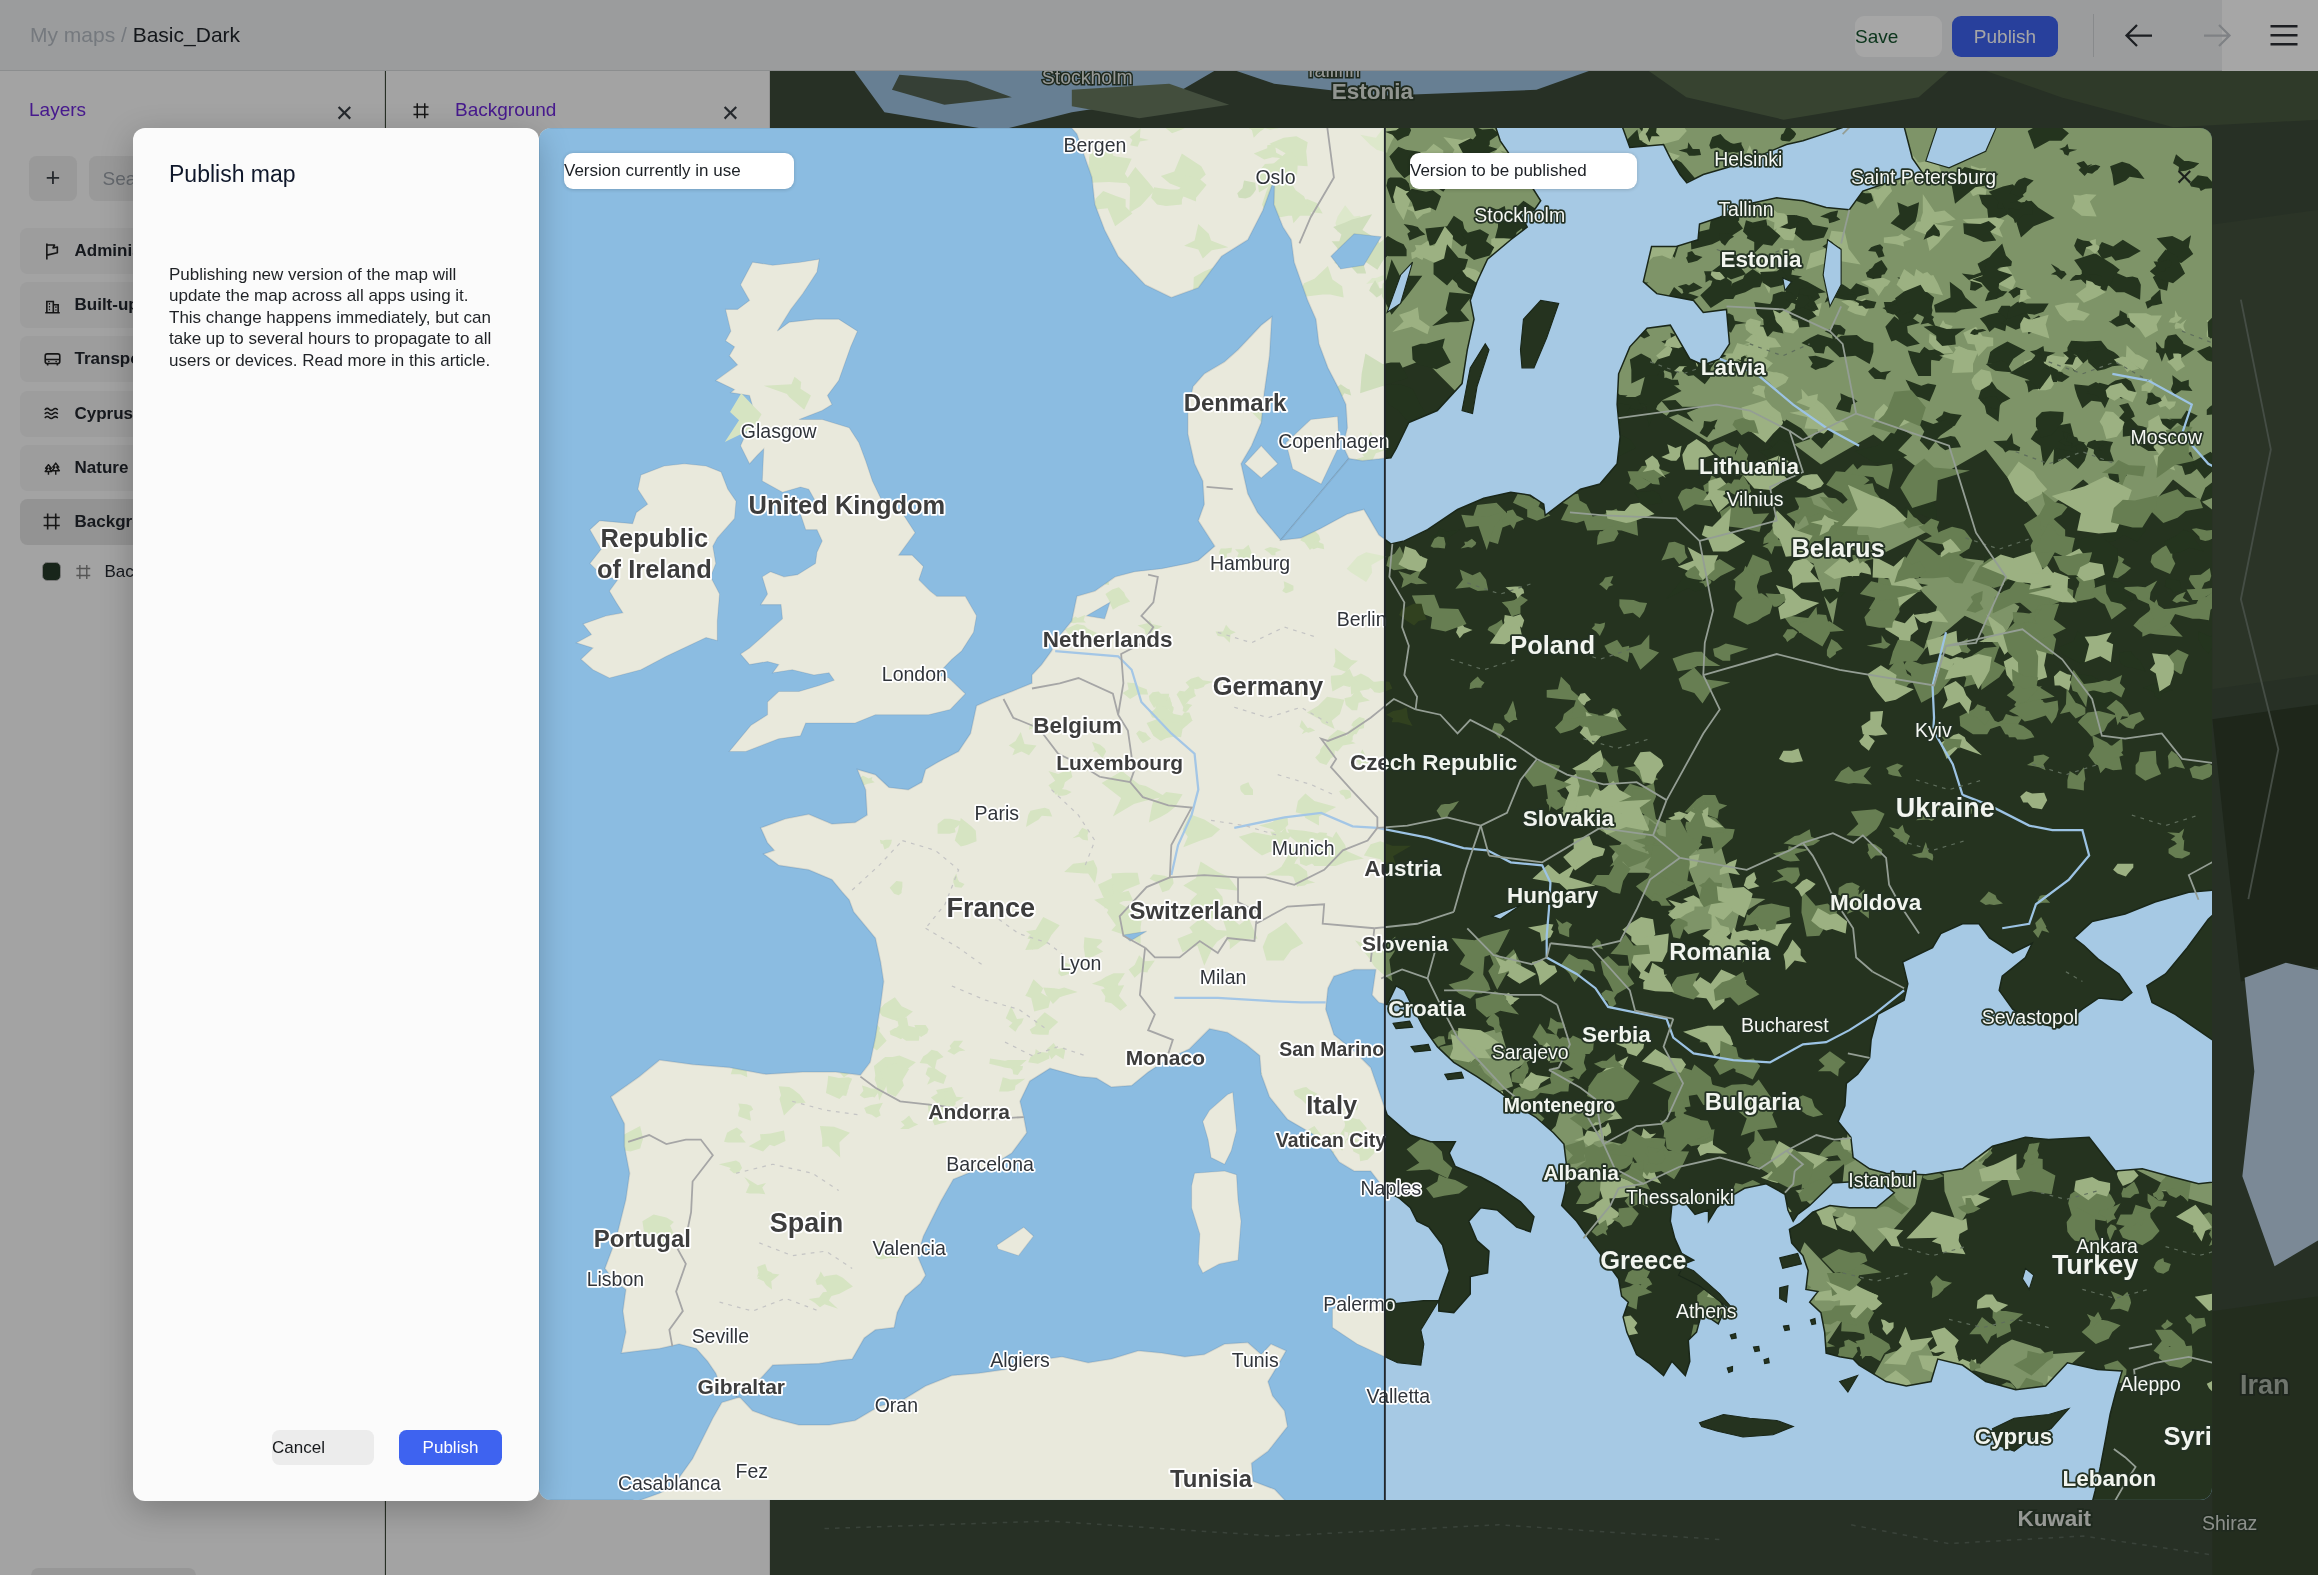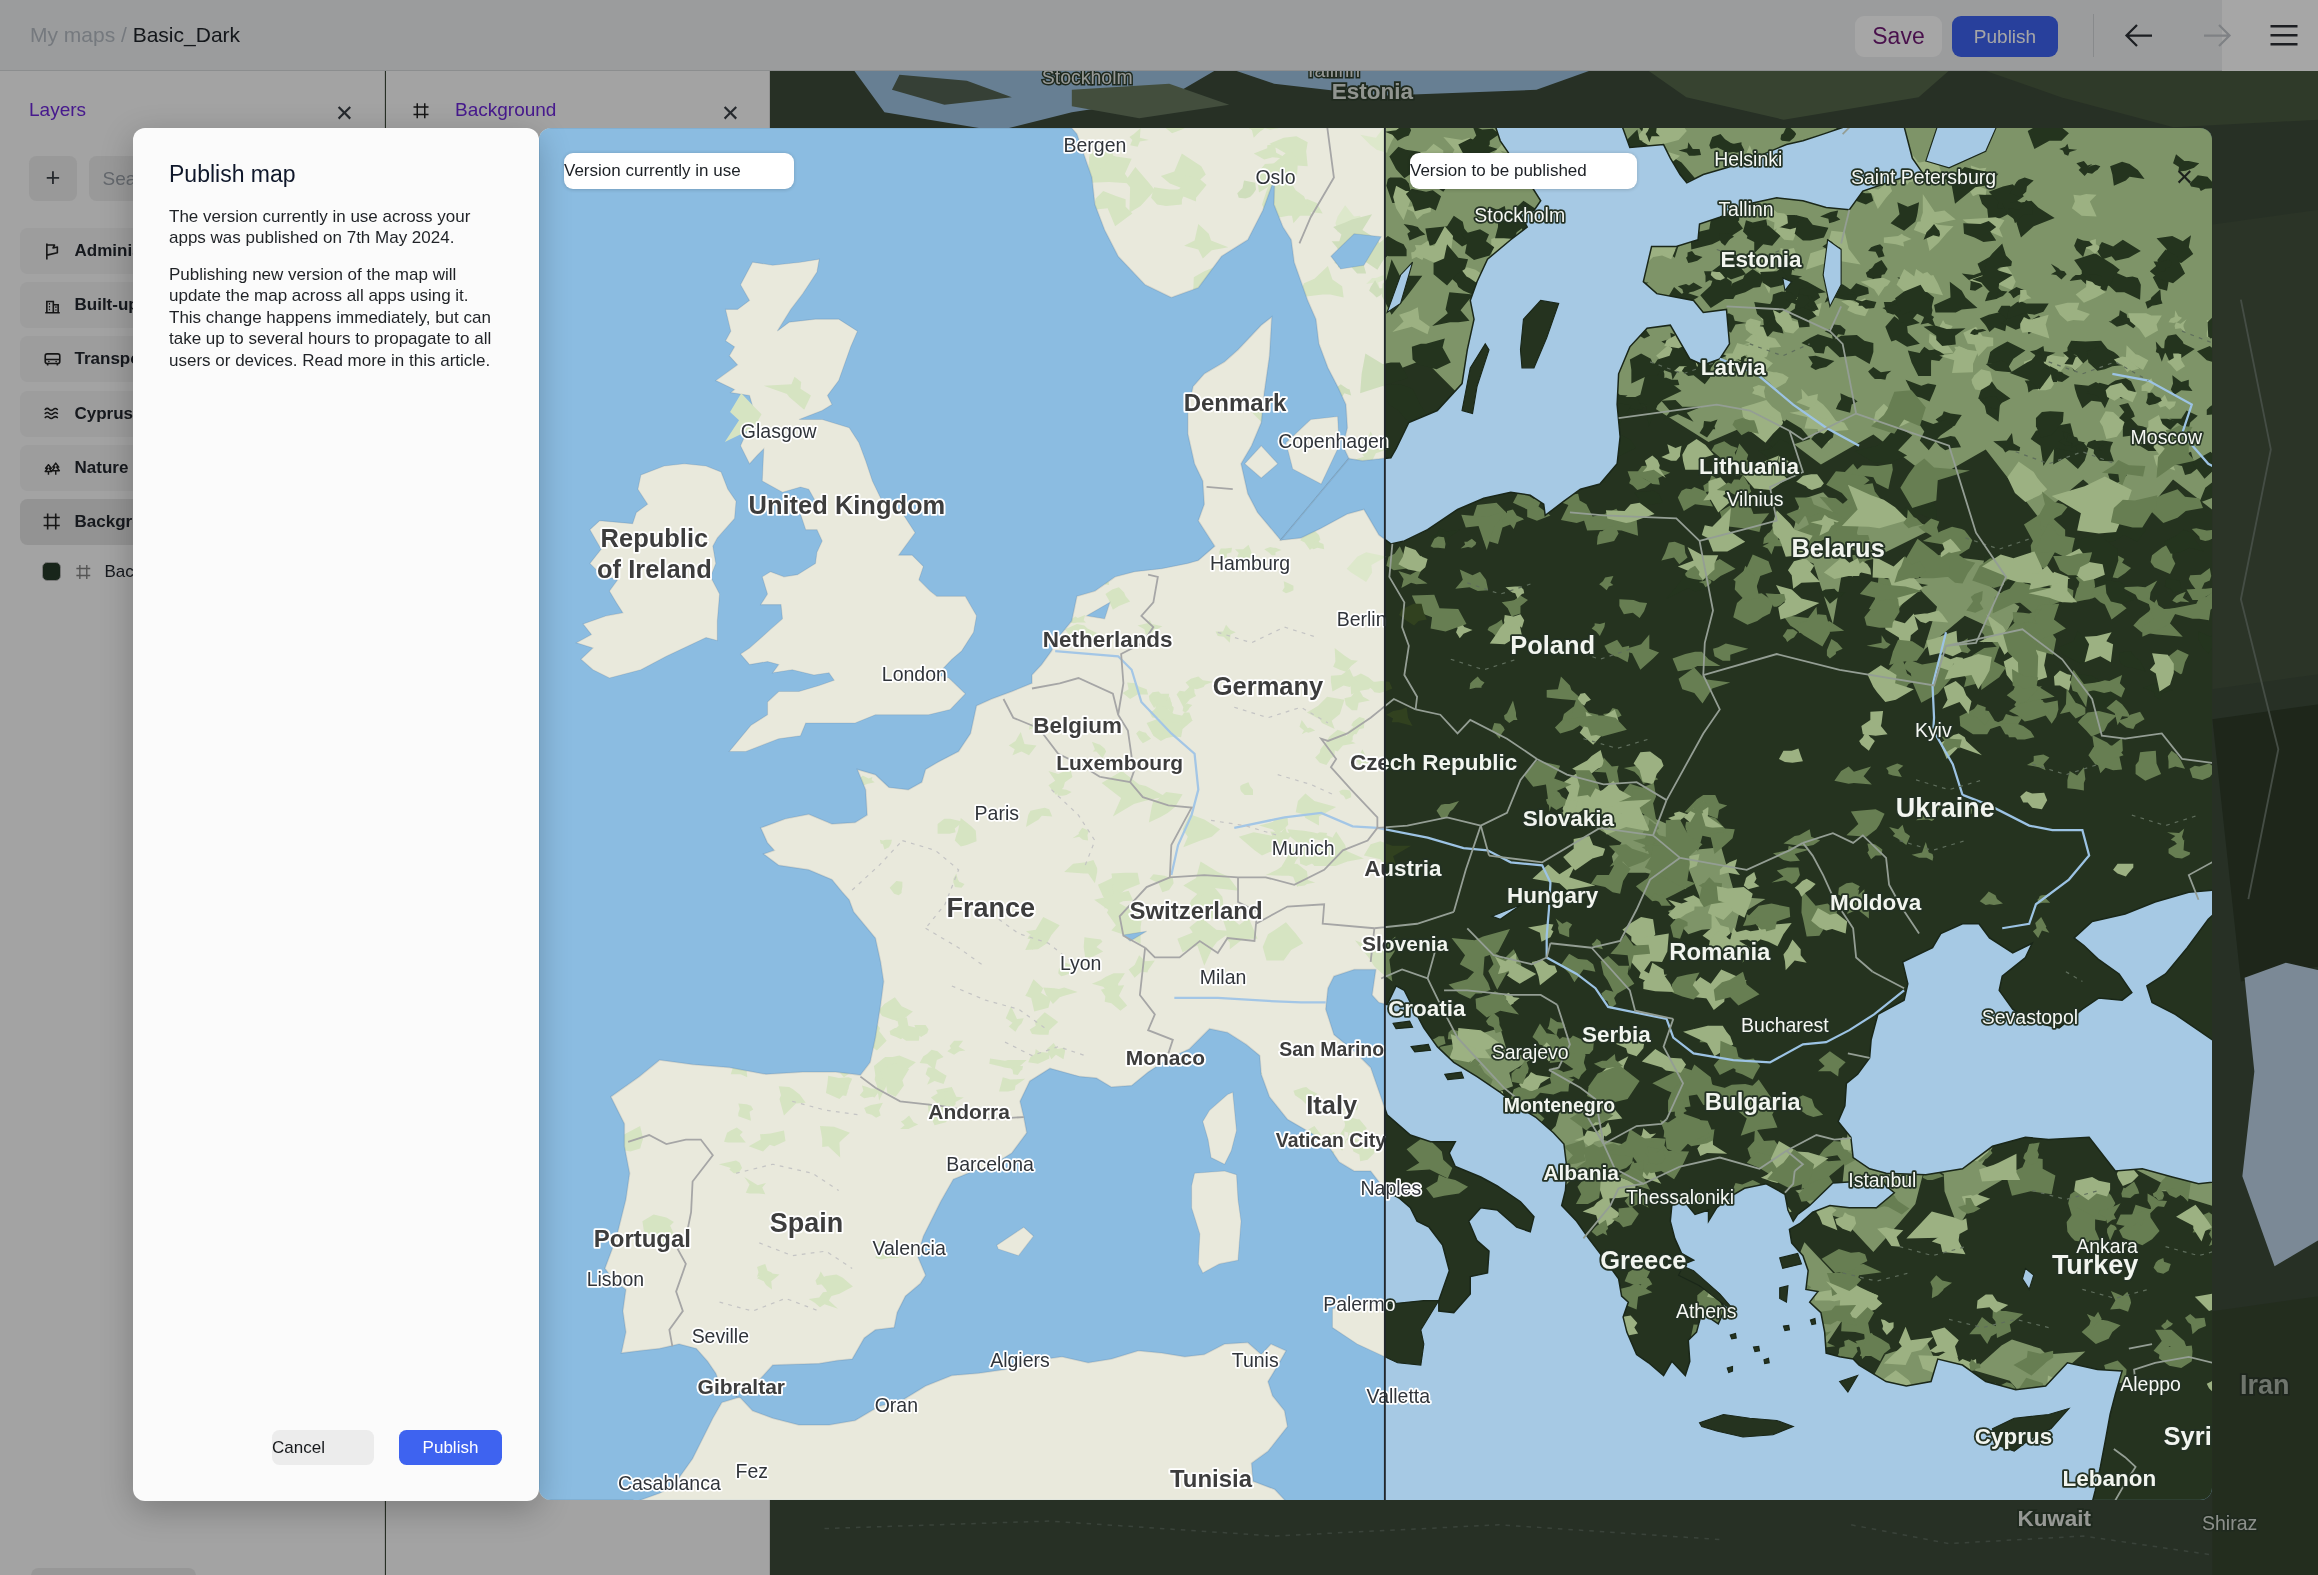--- a/index.html
+++ b/index.html
@@ -1,18 +1,18 @@
 <!DOCTYPE html>
 <html style="font-size:12px"><head><meta charset="utf-8"><style>
 *{margin:0;padding:0;box-sizing:border-box}
 html,body{width:2319px;height:1575px;overflow:hidden;font-family:"Liberation Sans",sans-serif;background:#fff;position:relative}
 .topbar{position:absolute;left:0;top:0;width:2222px;height:71px;background:#eef0f1;border-bottom:0.7px solid #d8dadc;z-index:1}
 .crumb{position:absolute;left:30px;top:22.5px;font-size:21px;color:#20242a}
 .crumb .g{color:#b4bac2}
-.btn-save{position:absolute;left:1855px;top:15.7px;width:87px;height:41px;background:#fff;border-radius:9px;font-size:23px;color:#701a75;text-align:center;line-height:41px}
+.btn-save{position:absolute;left:1855px;top:15.7px;width:87px;height:41px;background:#fff;border-radius:9px;font-size:19px;color:#14532d;line-height:41px}
 .btn-pub{position:absolute;left:1952px;top:15.7px;width:106px;height:41px;background:#3e63f0;border-radius:9px;font-size:19px;color:#fff;text-align:center;line-height:41px}
 .tb-div{position:absolute;left:2093px;top:13.5px;width:0.7px;height:43px;background:#d2d5d8}
 .bgmap{position:absolute;left:0;top:71px;z-index:0}
 .panel{position:absolute;top:71px;height:1504px;background:#fafafa;z-index:2}
 #p1{left:0;width:385px;border-right:0.7px solid #e2e2e2}
 #p2{left:386px;width:384px;border-right:0.7px solid #3a3a3a22}
 .ptitle{position:absolute;left:29px;top:28px;font-size:19px;color:#6d28d9}
 .px{position:absolute;font-size:22.5px;color:#3a3f46}
 .plus{position:absolute;left:29px;top:85px;width:48px;height:45px;background:#ececec;border-radius:7.5px;font-size:25.5px;color:#3a3f46;text-align:center;line-height:42px;font-weight:300}
 .search{position:absolute;left:89px;top:85px;width:270px;height:45px;background:#ececec;border-radius:7.5px;font-size:19px;color:#9aa0a8;line-height:45px;padding-left:13.5px}
@@ -1553,19 +1553,18 @@
 <text x="1856" y="1595" font-size="26" text-anchor="middle" fill="#30343a" stroke="#ffffff" stroke-width="4.5" paint-order="stroke" stroke-linejoin="round">Naples</text>
       <text x="1866" y="1873" font-size="26" text-anchor="middle" fill="#30343a" stroke="#ffffff" stroke-width="4.5" paint-order="stroke" stroke-linejoin="round">Valletta</text>
 <line x1="1848" y1="171" x2="1848" y2="2002" stroke="#20262b" stroke-width="2.5"></line>
 </svg>
   <div class="chip" style="left:25px;width:230px">Version currently in use</div>
   <div class="chip" style="left:871px;width:227px">Version to be published</div>
   <div class="mapx">✕</div>
 </div>
 <div class="modal">
   <div class="mtitle">Publish map</div>
-  <div class="mbody" style="top:78px">The version currently in use across your<br>apps was published on 7th May 2024.</div>
   <div class="mbody" style="top:136px">Publishing new version of the map will<br>update the map across all apps using it.<br>This change happens immediately, but can<br>take up to several hours to propagate to all<br>users or devices. Read more in <span style="">this article</span>.</div>
   <div class="mbtns">
       <div class="b-cancel">Cancel</div>
       <div class="b-pub">Publish</div>
     </div>
 </div>
 
 </body></html>

